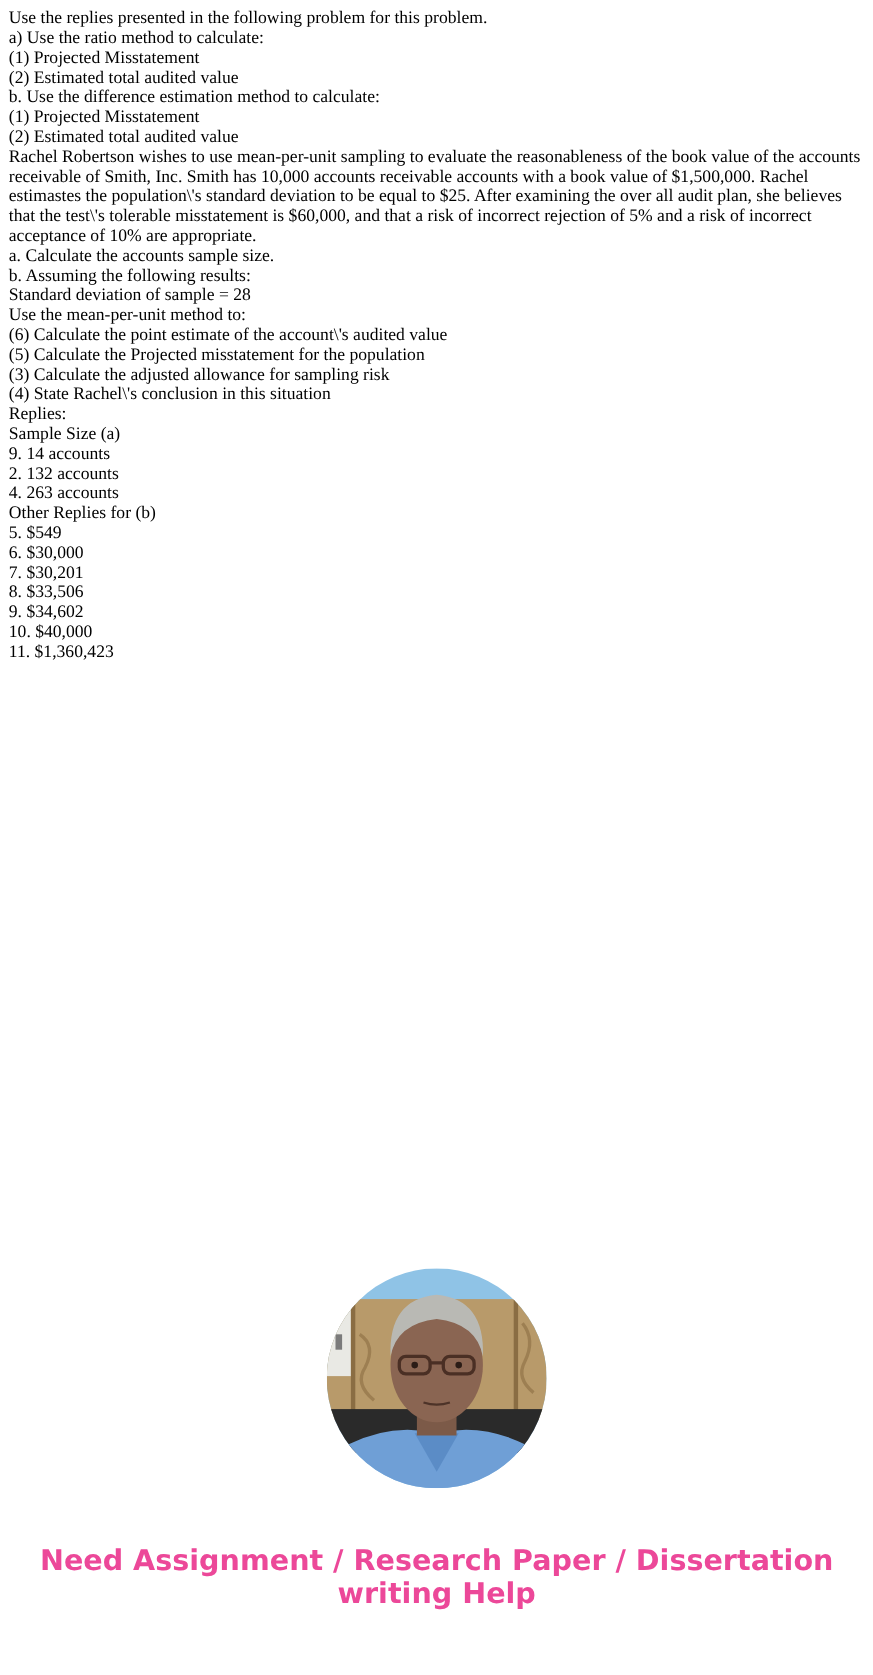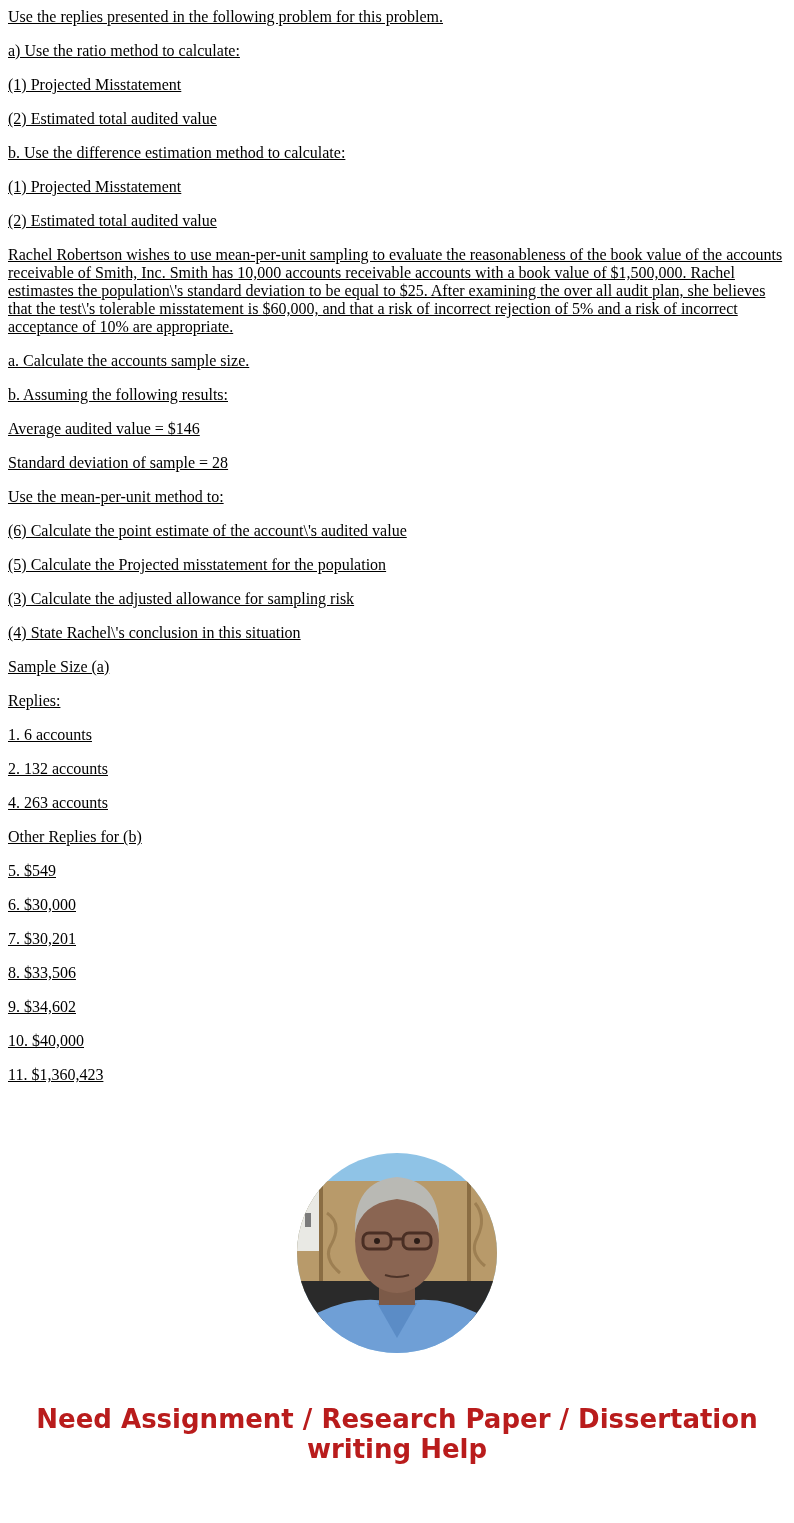--- a/index.html
+++ b/index.html
@@ -8,23 +8,22 @@
       min-height: 1523px;
       font-family: "Liberation Serif", "DejaVu Serif", serif;
       font-size: 16px;
       color: #000000;
       position: relative;
     }
     .content { padding: 0 8px; }
     .content p {
       margin: 0;
       line-height: 18px;
-      text-decoration: underline;
     }
-    .content p + p { margin-top: 16px; }
+    .content p + p { }
     .content p:first-child { padding-top: 8px; }
     .avatar-wrap {
       position: absolute;
       left: 297px;
       top: 1153px;
       width: 200px;
       height: 200px;
       border-radius: 50%;
       overflow: hidden;
     }
@@ -32,48 +31,47 @@
     .promo {
       position: absolute;
       left: 0;
       top: 1404px;
       width: 794px;
       text-align: center;
       font-family: "DejaVu Sans", "Liberation Sans", sans-serif;
       font-weight: bold;
       font-size: 26px;
       line-height: 30px;
-      color: #b91c1c;
+      color: #ec4899;
     }
     .promo div { margin: 0; }
   </style>
 </head>
 <body>
 
 <div class="content">
   <p>Use the replies presented in the following problem for this problem.</p>
   <p>a) Use the ratio method to calculate:</p>
   <p>(1) Projected Misstatement</p>
   <p>(2) Estimated total audited value</p>
   <p>b. Use the difference estimation method to calculate:</p>
   <p>(1) Projected Misstatement</p>
   <p>(2) Estimated total audited value</p>
   <p>Rachel Robertson wishes to use mean-per-unit sampling to evaluate the reasonableness of the book value of the accounts receivable of Smith, Inc. Smith has 10,000 accounts receivable accounts with a book value of $1,500,000. Rachel estimastes the population\'s standard deviation to be equal to $25. After examining the over all audit plan, she believes that the test\'s tolerable misstatement is $60,000, and that a risk of incorrect rejection of 5% and a risk of incorrect acceptance of 10% are appropriate.</p>
   <p>a. Calculate the accounts sample size.</p>
   <p>b. Assuming the following results:</p>
-  <p>Average audited value = $146</p>
   <p>Standard deviation of sample = 28</p>
   <p>Use the mean-per-unit method to:</p>
   <p>(6) Calculate the point estimate of the account\'s audited value</p>
   <p>(5) Calculate the Projected misstatement for the population</p>
   <p>(3) Calculate the adjusted allowance for sampling risk</p>
   <p>(4) State Rachel\'s conclusion in this situation</p>
+  <p>Replies:</p>
   <p>Sample Size (a)</p>
-  <p>Replies:</p>
-  <p>1. 6 accounts</p>
+  <p>9. 14 accounts</p>
   <p>2. 132 accounts</p>
   <p>4. 263 accounts</p>
   <p>Other Replies for (b)</p>
   <p>5. $549</p>
   <p>6. $30,000</p>
   <p>7. $30,201</p>
   <p>8. $33,506</p>
   <p>9. $34,602</p>
   <p>10. $40,000</p>
   <p>11. $1,360,423</p>

